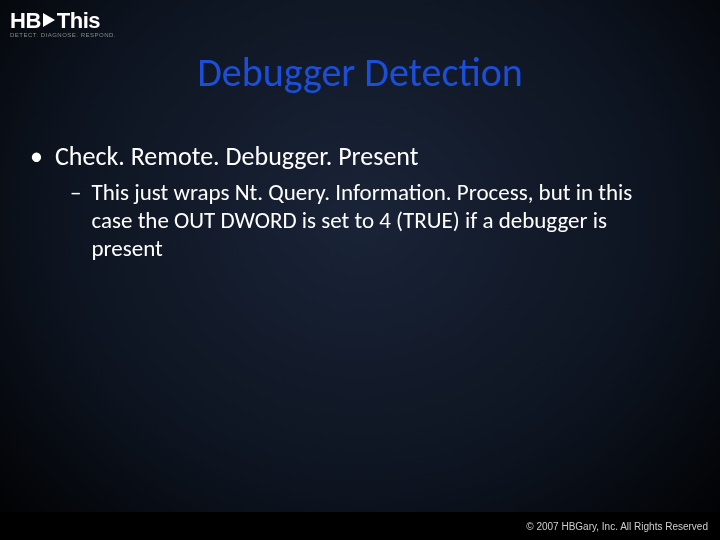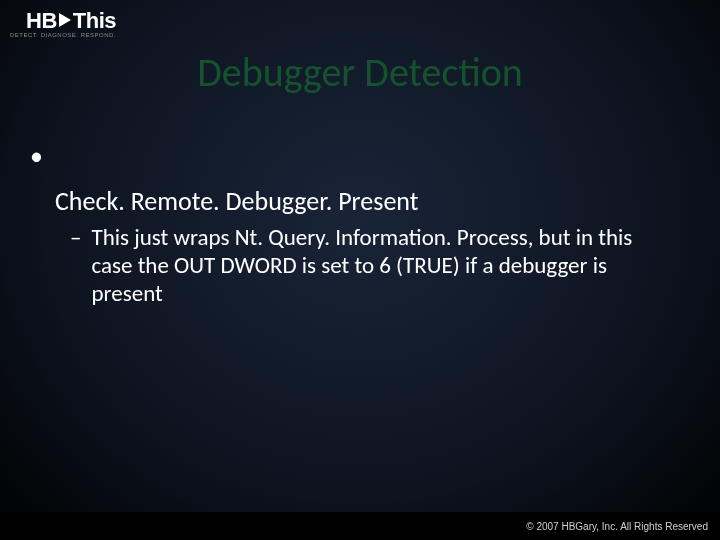--- a/index.html
+++ b/index.html
@@ -9,21 +9,21 @@
       font-family: Calibri, 'Segoe UI', Arial, sans-serif;
       color: #fff;
       position: relative;
     }
     .logo {
       position: absolute;
       top: 8px;
       left: 10px;
       display: flex;
       flex-direction: column;
-      align-items: flex-end;
+      align-items: flex-start;
     }
     .logo-main {
       display: flex;
       align-items: center;
       font-weight: 900;
       font-size: 22px;
       letter-spacing: -0.5px;
       color: #fff;
       font-family: Arial, sans-serif;
     }
@@ -39,21 +39,21 @@
       margin-top: -2px;
     }
     .title {
       position: absolute;
       top: 48px;
       left: 0;
       right: 0;
       text-align: center;
       font-size: 40px;
       font-weight: 400;
-      color: #14532d;
+      color: #1d4ed8;
       font-family: Calibri, Arial, sans-serif;
     }
     .content {
       position: absolute;
       top: 140px;
       left: 30px;
       right: 30px;
     }
     .bullet-l1 {
       display: flex;
@@ -63,21 +63,20 @@
     .bullet-l1-marker {
       font-size: 26px;
       line-height: 32px;
       margin-right: 12px;
       color: #fff;
     }
     .bullet-l1-text {
       font-size: 26px;
       line-height: 32px;
       color: #fff;
-      margin-top: 45px;
     }
     .bullet-l2 {
       display: flex;
       align-items: flex-start;
       margin-left: 40px;
       margin-top: 4px;
     }
     .bullet-l2-marker {
       font-size: 23px;
       line-height: 28px;
@@ -125,18 +124,18 @@
 
 <h1 class="title">Debugger Detection</h1>
 
 <div class="content">
   <div class="bullet-l1">
     <span class="bullet-l1-marker">•</span>
     <span class="bullet-l1-text">Check. Remote. Debugger. Present</span>
   </div>
   <div class="bullet-l2">
     <span class="bullet-l2-marker">–</span>
-    <span class="bullet-l2-text">This just wraps Nt. Query. Information. Process, but in this case the OUT DWORD is set to 6 (TRUE) if a debugger is present</span>
+    <span class="bullet-l2-text">This just wraps Nt. Query. Information. Process, but in this case the OUT DWORD is set to 4 (TRUE) if a debugger is present</span>
   </div>
 </div>
 
 <div class="bottom-bar"></div>
 <div class="footer">© 2007 HBGary, Inc. All Rights Reserved</div>
 
 </body></html>

